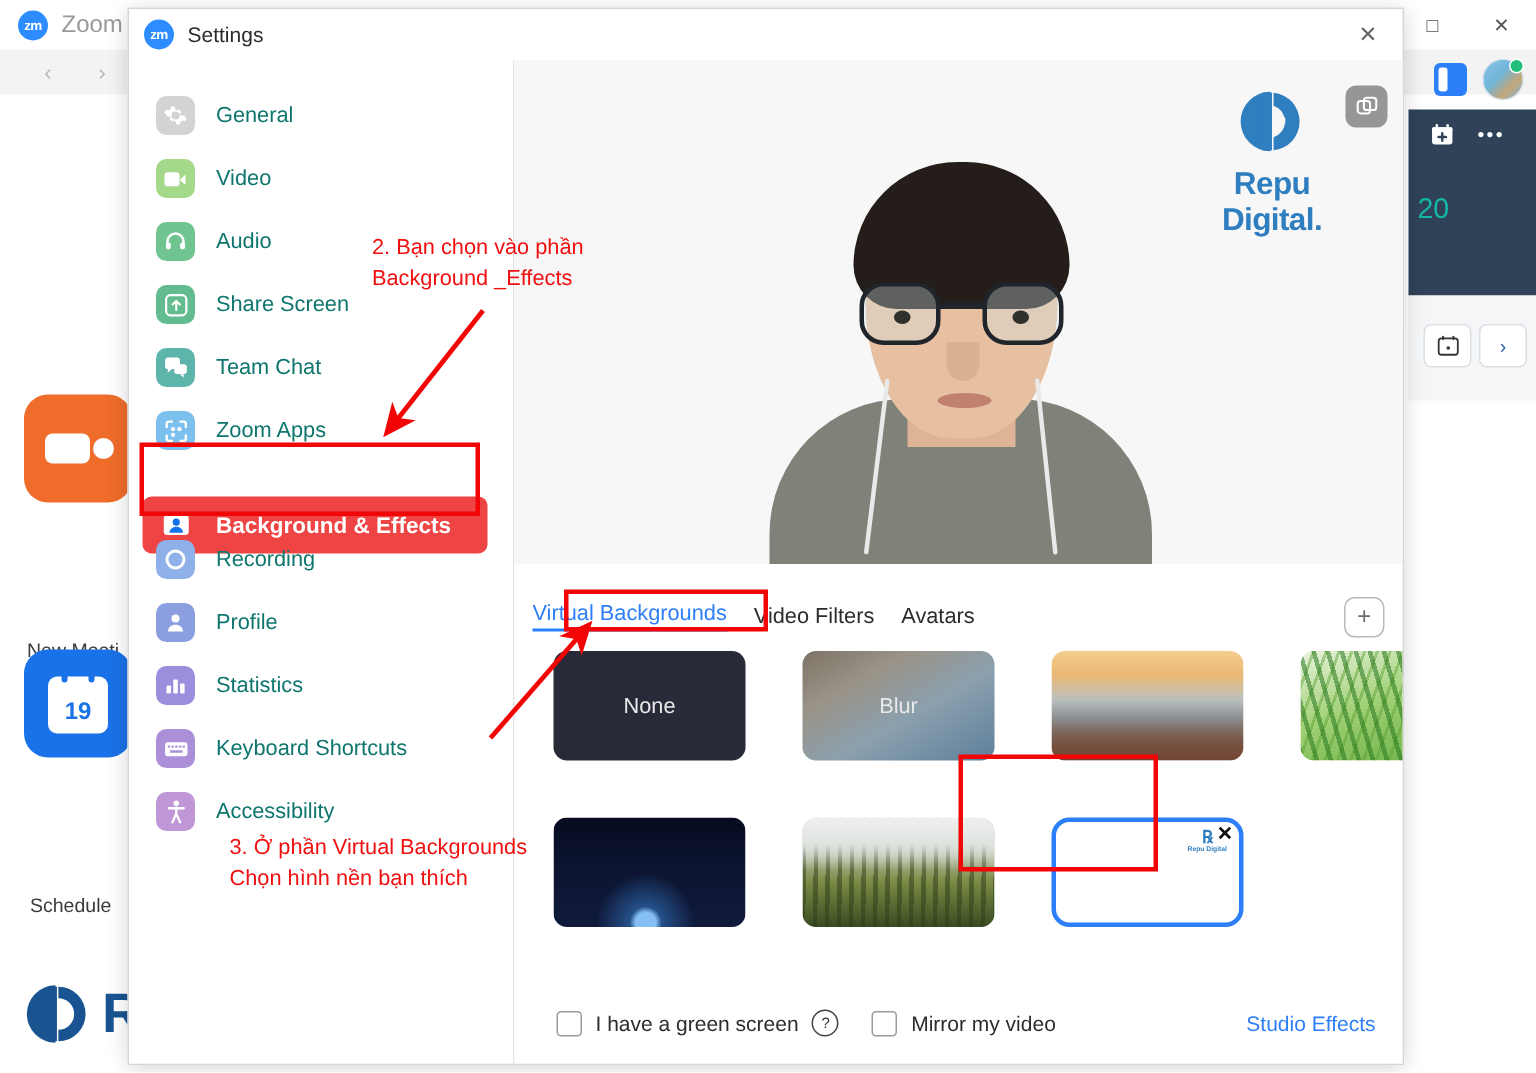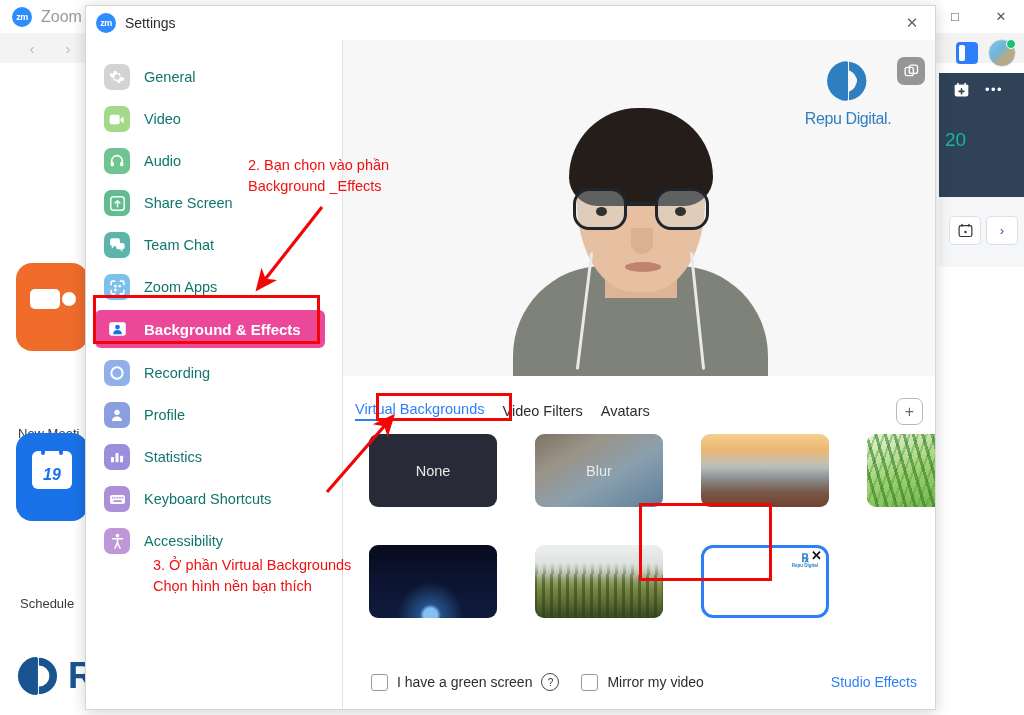--- a/index.html
+++ b/index.html
@@ -166,23 +166,22 @@
 
   .bg-left-col {
     position: absolute;
     left: 0; top: 63px;
     width: 86px;
     height: 560px;
     background: #ffffff;
   }
   .big-tile {
     position: absolute;
-    width: 72px; height: 88px;
+    width: 72px; height: 72px;
     border-radius: 16px;
-    font-style: italic;
   }
   .tile-new { left: 16px; top: 200px; background: #ef6c2b; }
   .tile-sch { left: 16px; top: 370px; background: #1a72e8; }
   .tile-label {
     position: absolute;
     width: 110px;
     text-align: left;
     font-size: 13px;
     color: #3a3a3a;
   }
@@ -302,21 +301,22 @@
     left: 9px;
     width: 230px;
     height: 38px;
     display: flex;
     align-items: center;
     border-radius: 6px;
     padding-left: 9px;
     box-sizing: border-box;
   }
   .nav-item.active {
-    background: #ec4899;
+    background: #ef4444;
+    margin-top: 21px;
   }
   .nav-ico {
     width: 26px; height: 26px;
     border-radius: 7px;
     display: flex;
     align-items: center;
     justify-content: center;
     flex: none;
     position: relative;
   }
@@ -458,22 +458,22 @@
     right: 36px; top: 18px;
     width: 106px;
     text-align: center;
   }
   .vp-wm-mark {
     width: 46px; height: 46px;
     margin: 0 auto;
     position: relative;
   }
   .vp-wm-text {
-    font-size: 16px;
-    font-weight: normal;
+    font-size: 21px;
+    font-weight: bold;
     color: #2f7ec0;
     letter-spacing: -0.4px;
     margin-top: 2px;
   }
   .pip-btn {
     position: absolute;
     right: 12px; top: 17px;
     width: 28px; height: 28px;
     border-radius: 7px;
     background: rgba(90,90,90,0.62);

